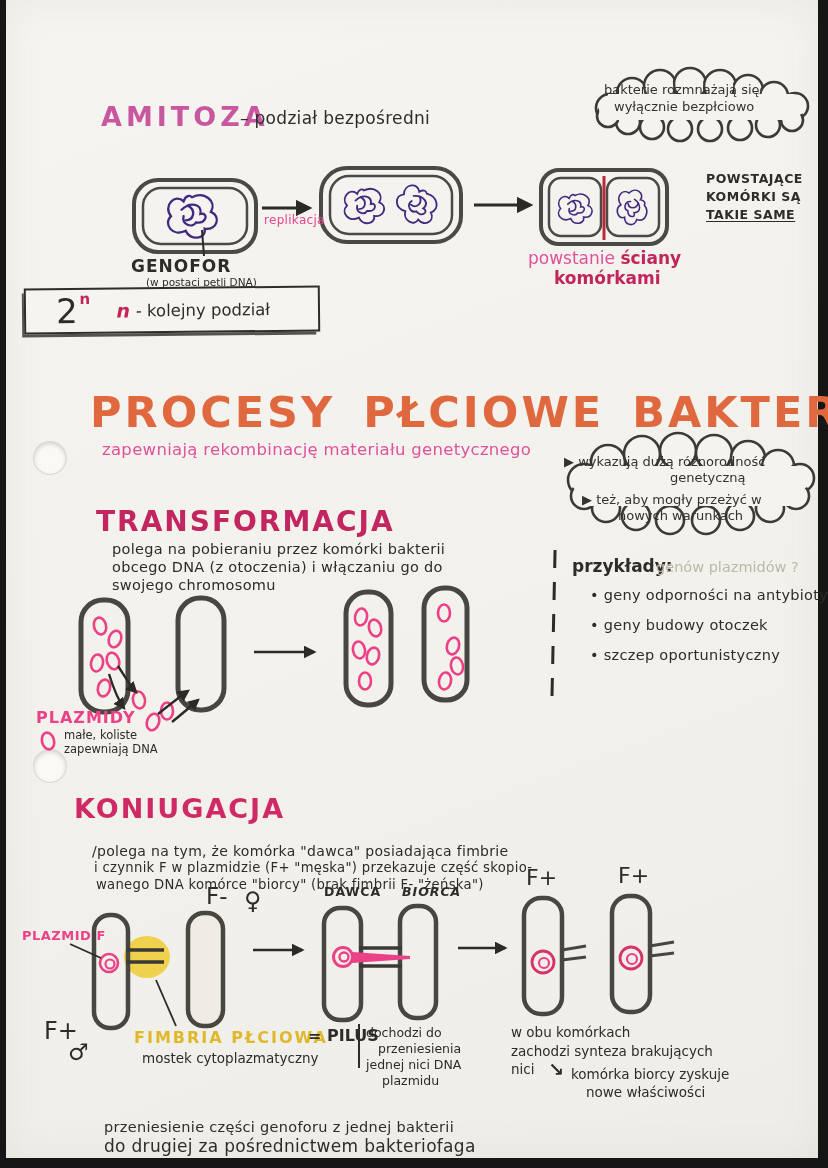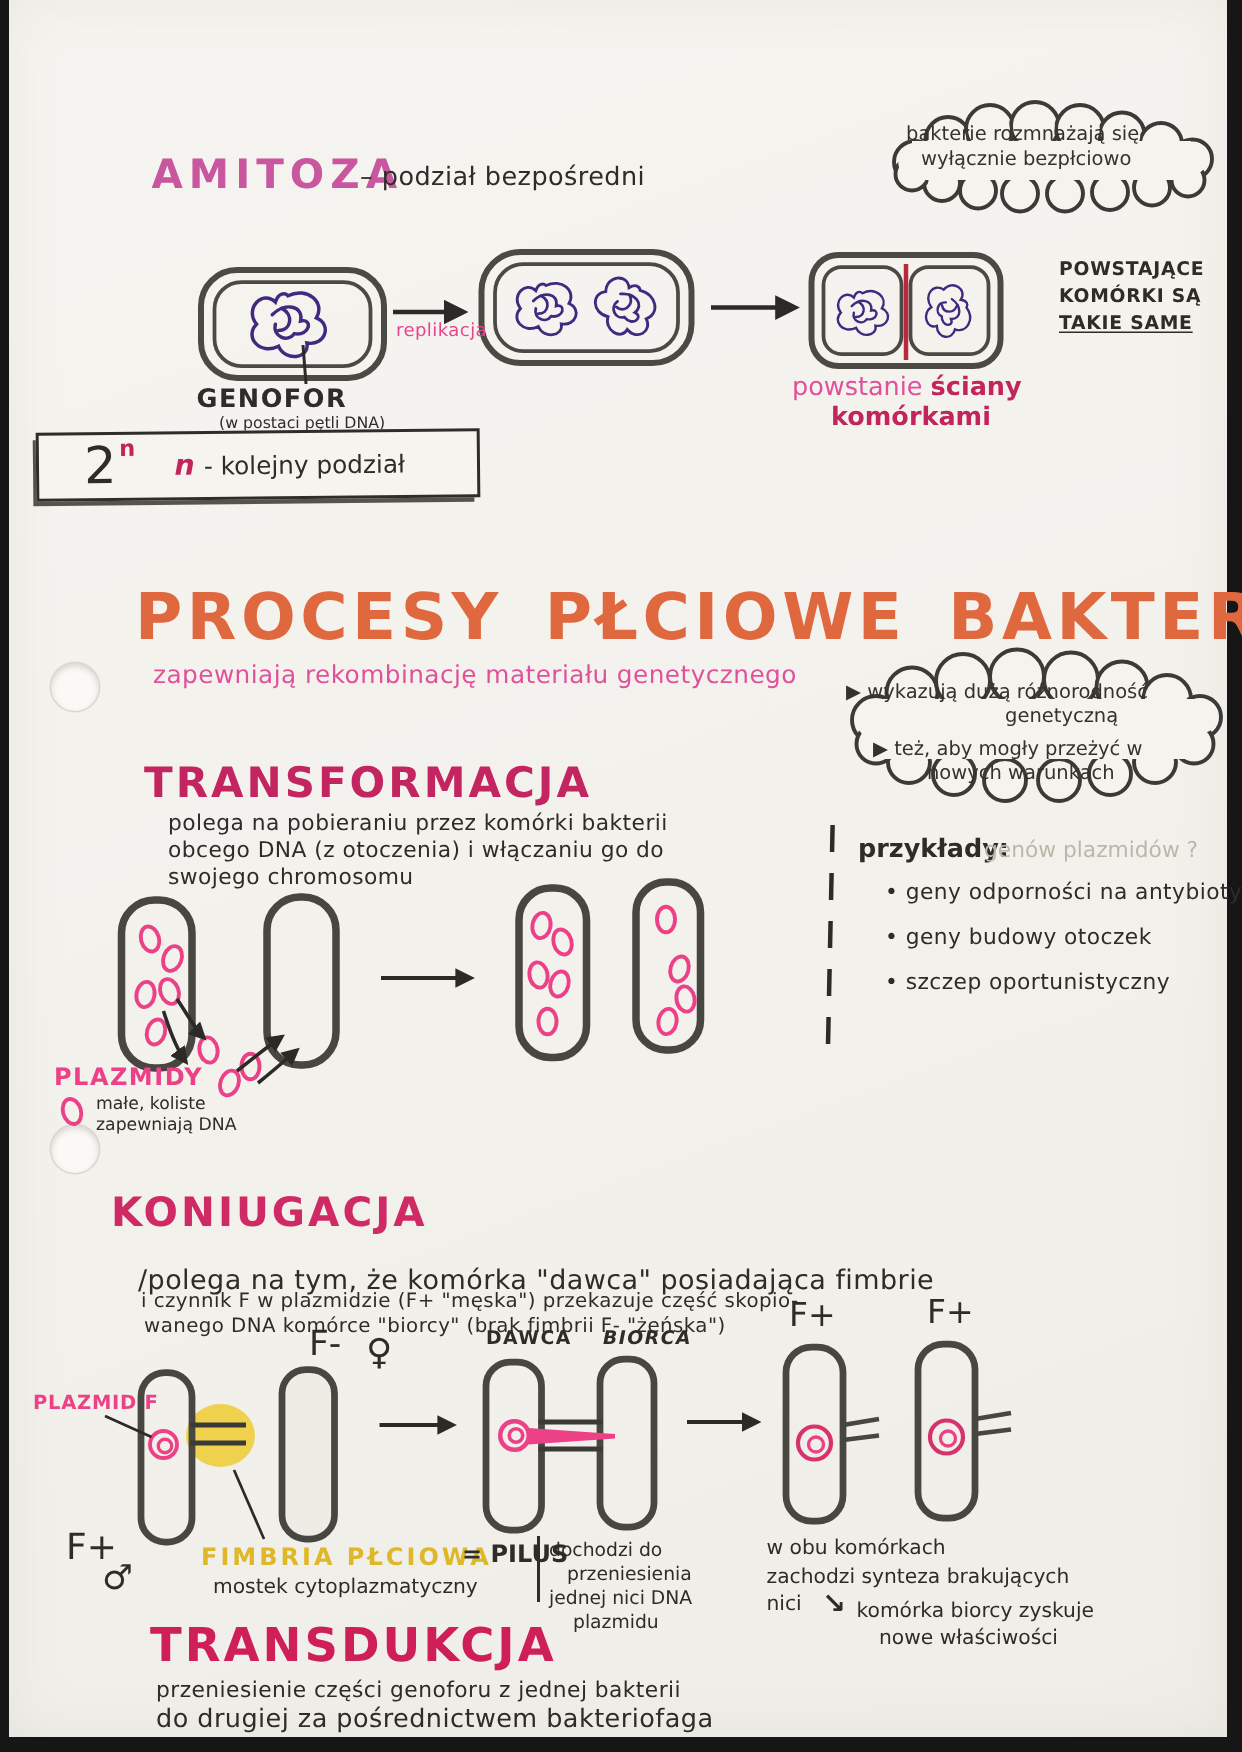--- a/index.html
+++ b/index.html
@@ -255,21 +255,21 @@
     <use href="#plas" transform="translate(451,666) rotate(-10)"></use>
       <use href="#plas" transform="translate(439,681) rotate(10)"></use>
 
     <use href="#plas" transform="translate(42,741) rotate(-15)"></use>
   </svg>
   <div class="t" style="left:30px;top:708px;font-size:16px;font-weight:bold;letter-spacing:1px;color:#ec4187;">PLAZMIDY</div>
   <div class="t" style="left:58px;top:728px;font-size:11.5px;">małe, koliste</div>
   <div class="t" style="left:58px;top:742px;font-size:11.5px;">zapewniają DNA</div>
 
   <div class="t crimhead" style="left:68px;top:792px;font-size:27px;color:#cf2a66;">KONIUGACJA</div>
-  <div class="t hand" style="left:86px;top:843px;font-size:18px;">/polega na tym, że komórka "dawca" posiadająca fimbrie</div>
+  <div class="t hand" style="left:86px;top:843px;font-size:14px;">/polega na tym, że komórka "dawca" posiadająca fimbrie</div>
   <div class="t hand" style="left:88px;top:860px;font-size:13.2px;">i czynnik F w plazmidzie (F+ "męska") przekazuje część skopio-</div>
   <div class="t hand" style="left:90px;top:877px;font-size:13.2px;">wanego DNA komórce "biorcy" (brak fimbrii F- "żeńska")</div>
 
   <svg style="left:0;top:0;" width="828" height="1100">
     <defs>
       <marker id="m3" viewBox="0 0 10 10" refX="8" refY="5" markerWidth="5" markerHeight="5" orient="auto">
           <path d="M0 0L10 5L0 10z" fill="#2b2a27"></path>
         </marker>
     </defs>
 
@@ -335,17 +335,16 @@
   <div class="t" style="left:360px;top:1057px;font-size:12.5px;">jednej nici DNA</div>
   <div class="t" style="left:376px;top:1073px;font-size:12.5px;">plazmidu</div>
 
   <div class="t" style="left:505px;top:1024px;font-size:13.5px;">w obu komórkach</div>
   <div class="t" style="left:505px;top:1043px;font-size:13.5px;">zachodzi synteza brakujących</div>
   <div class="t" style="left:505px;top:1061px;font-size:13.5px;">nici</div>
   <div class="t" style="left:542px;top:1058px;font-size:19px;font-weight:bold;">↘</div>
   <div class="t" style="left:565px;top:1066px;font-size:13.5px;">komórka biorcy zyskuje</div>
   <div class="t" style="left:580px;top:1084px;font-size:13.5px;">nowe właściwości</div>
 
-  <div class="t crimhead" style="left:94px;top:1078px;font-size:31px;color:#cf1f58;">TRANSDUKCJA</div>
   <div class="t hand" style="left:98px;top:1118px;font-size:14.5px;">przeniesienie części genoforu z jednej bakterii</div>
   <div class="t hand" style="left:98px;top:1136px;font-size:17px;">do drugiej za pośrednictwem bakteriofaga</div>
 
 </div>
 
 </body></html>

